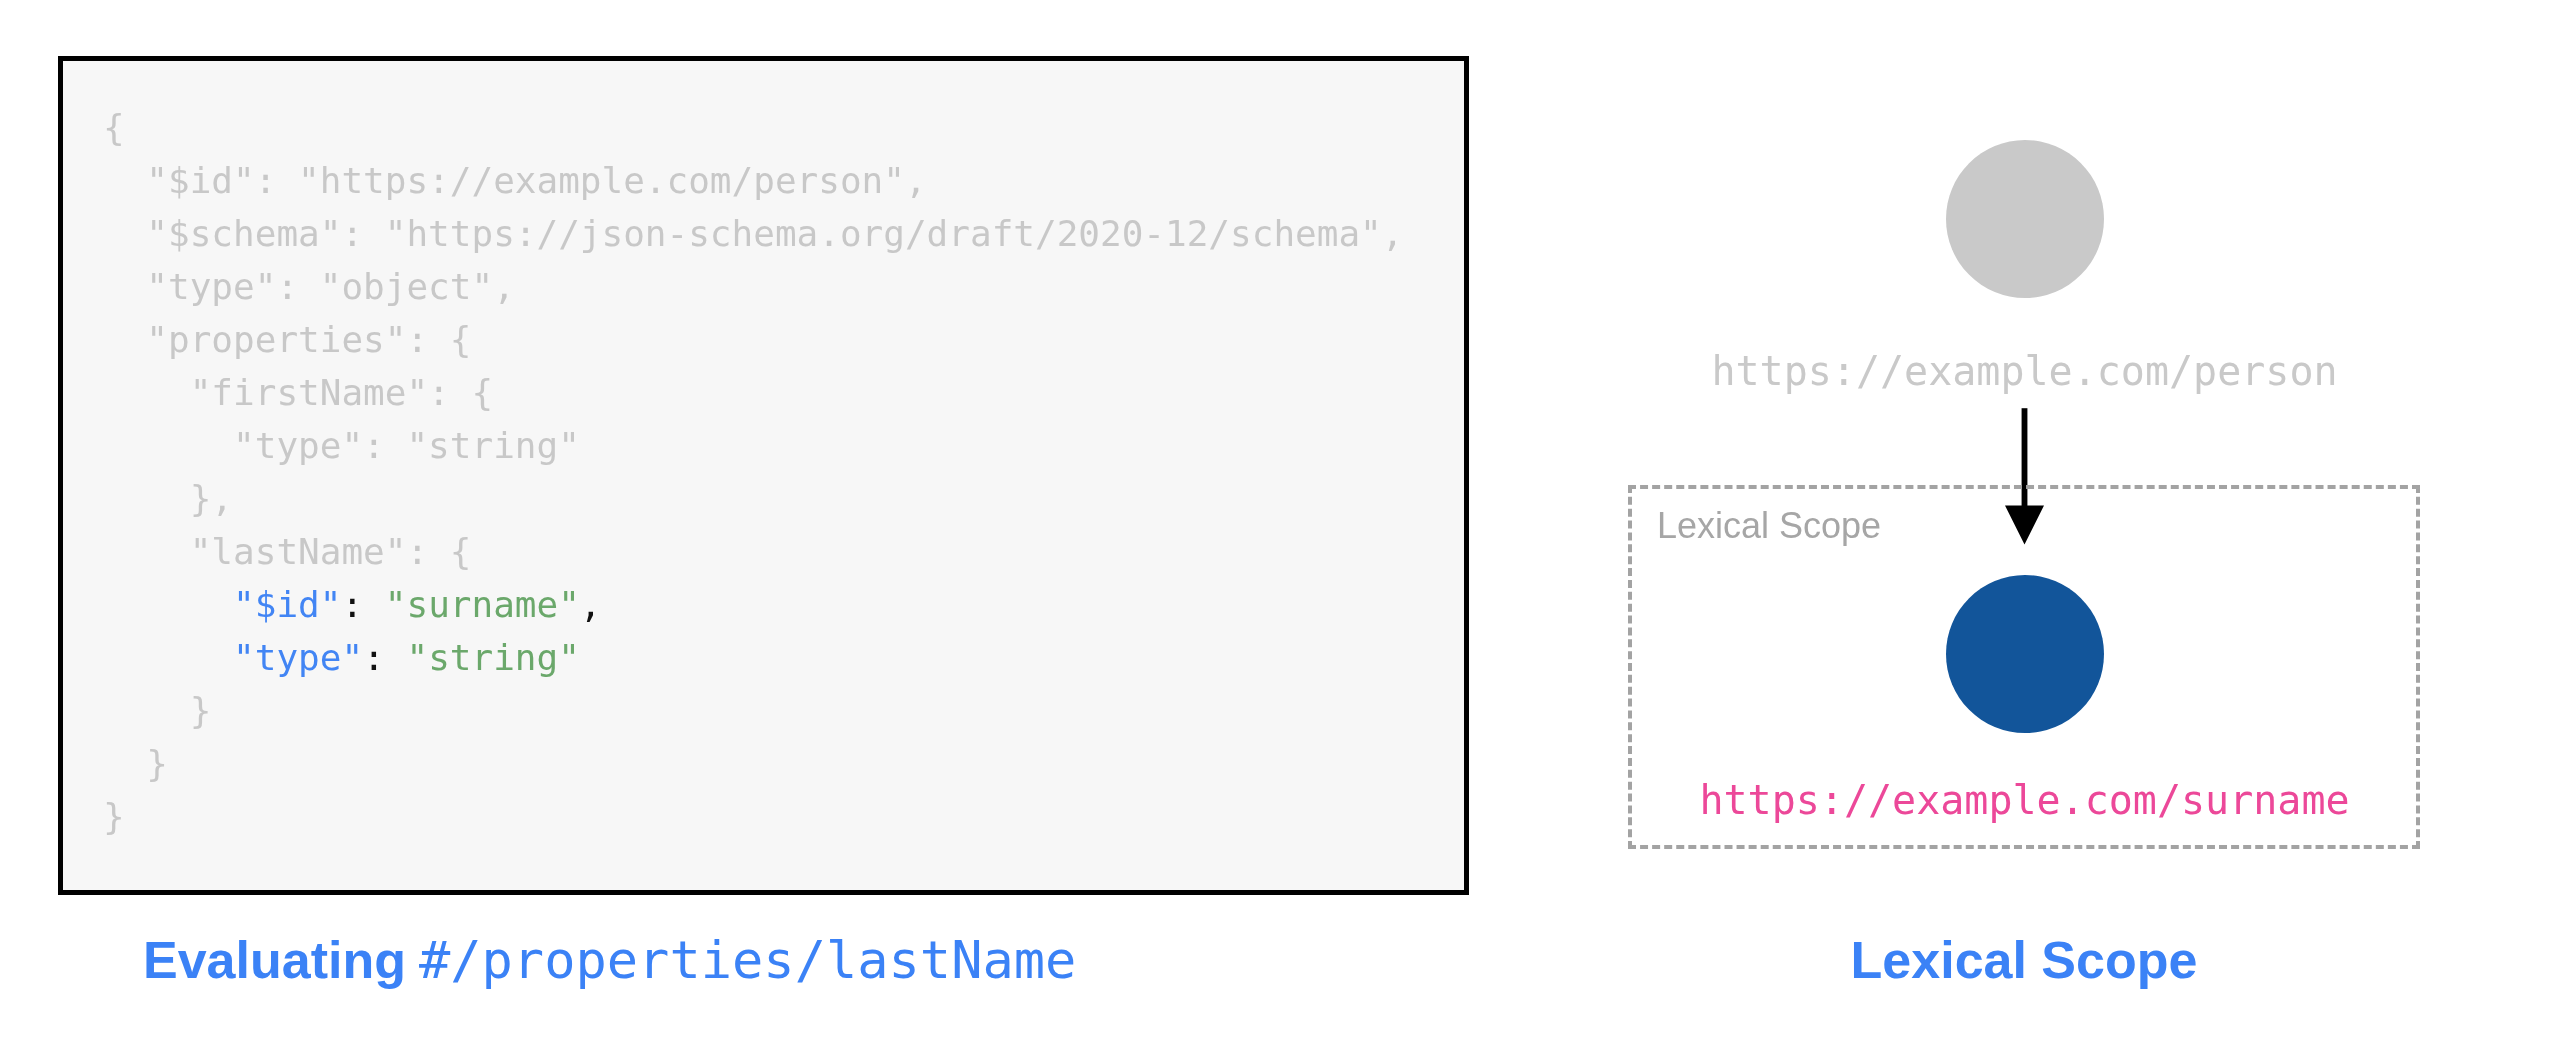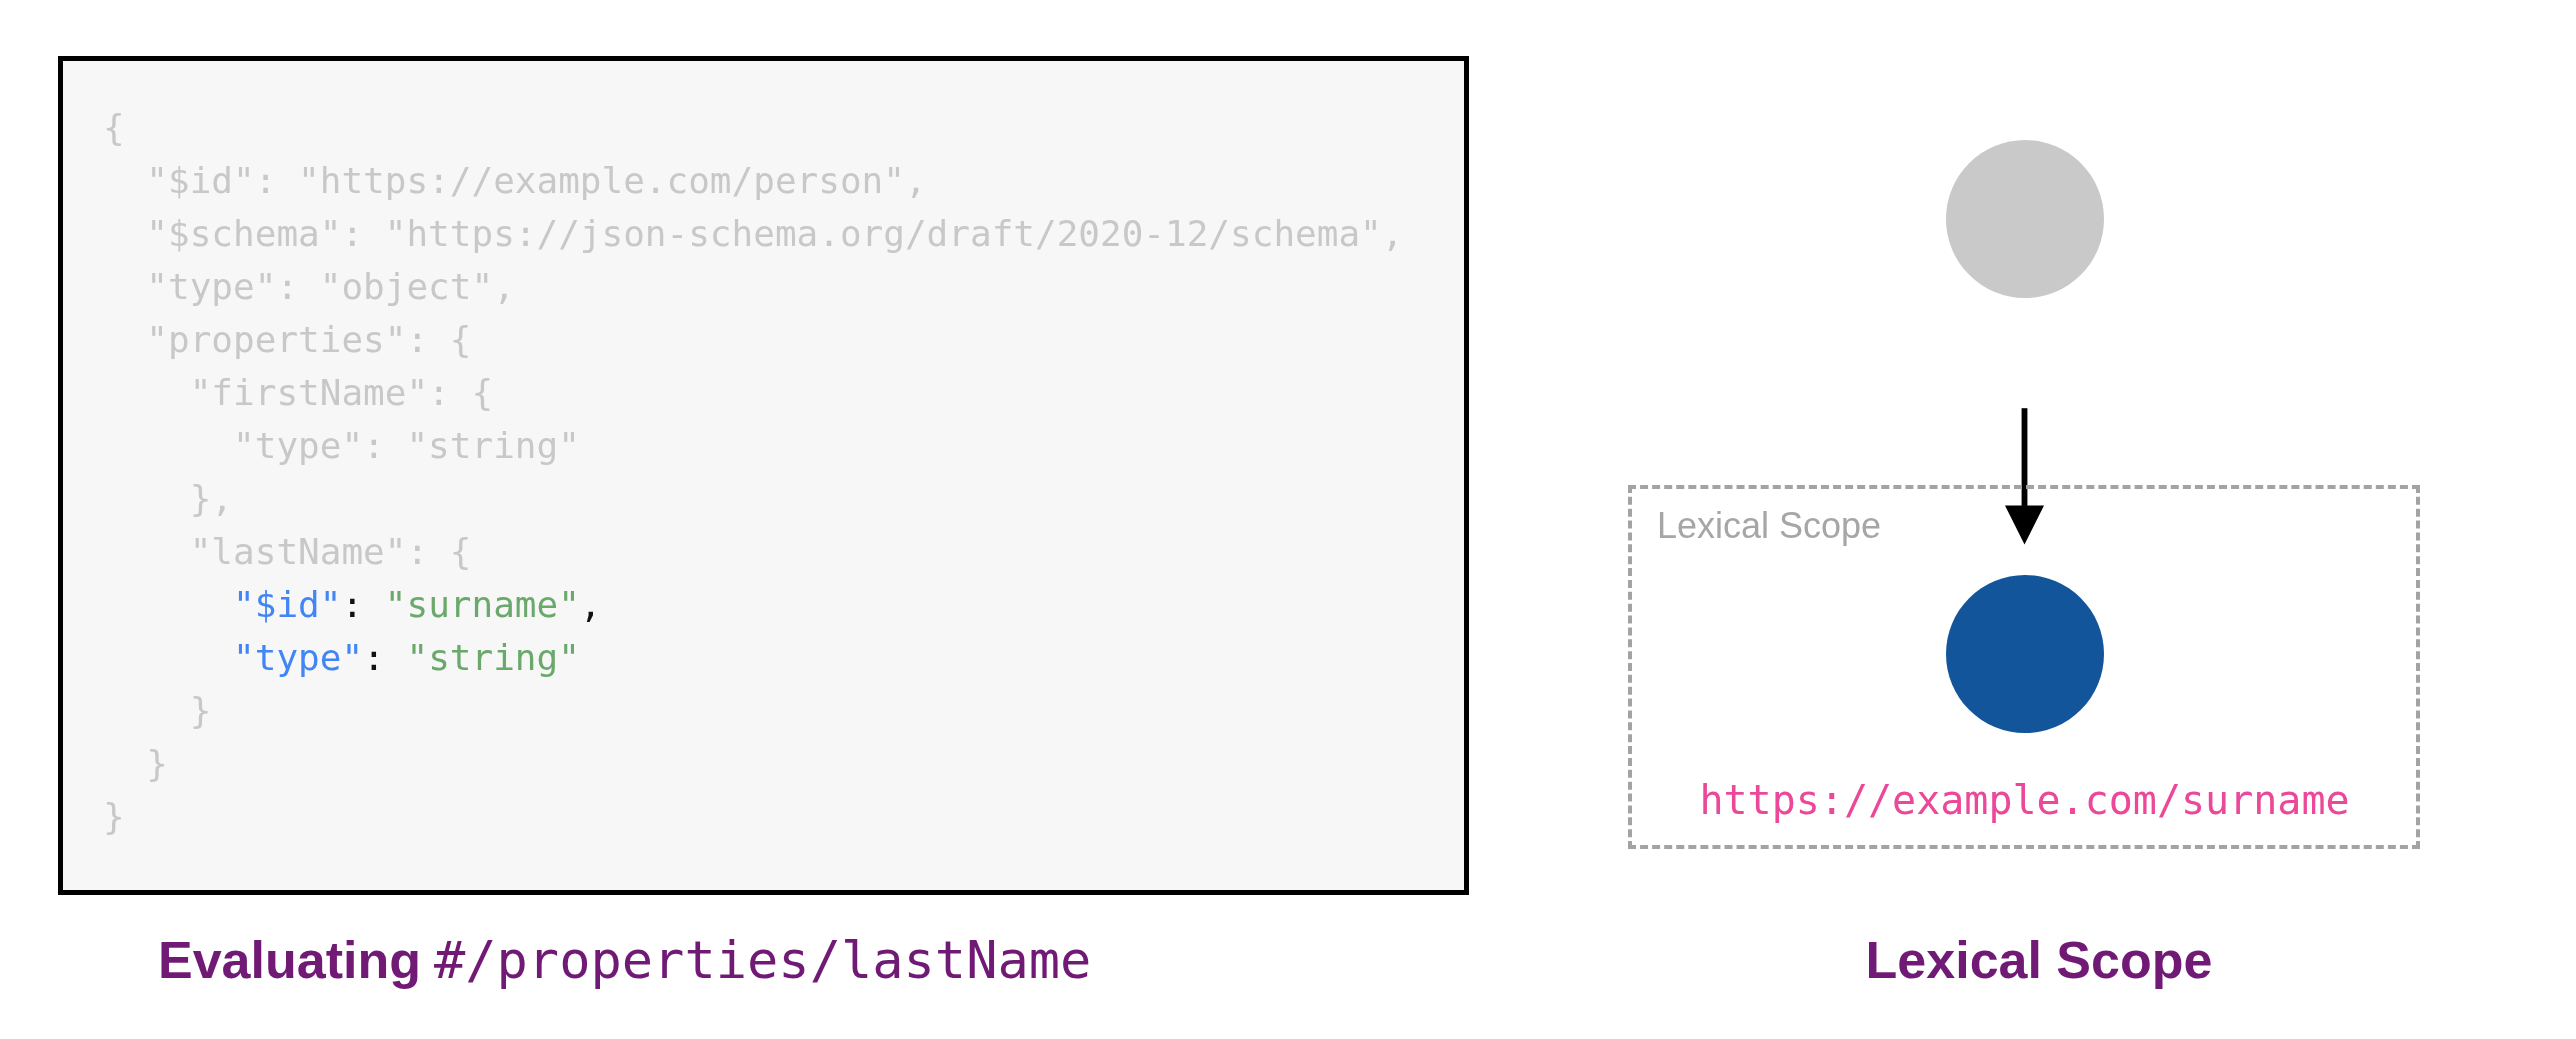--- a/index.html
+++ b/index.html
@@ -34,23 +34,22 @@
   .c-key   { color: #4285f4; }
   .c-str   { color: #6ba86b; }
   .c-punct { color: #111111; }
 
   
   .caption {
     position: absolute;
     top: 929px;
     font-size: 52px;
     line-height: 62px;
-    color: #701a75;
+    color: #3b82f6;
     white-space: nowrap;
-    margin-left: 15px;
   }
   .caption-left { left: 143px; }
   .cap-bold {
     font-family: "Liberation Sans", sans-serif;
     font-weight: 700;
     margin-right: 13px;
   }
   .cap-code { font-family: "DejaVu Sans Mono", monospace; font-weight: 400; }
   .caption-right {
     left: 1628px; width: 792px;
@@ -108,20 +107,21 @@
 
   <div class="code-panel">
     <pre class="code" id="code"><div><span class="c-muted">{</span></div><div><span class="c-muted">  "$id": "https://example.com/person",</span></div><div><span class="c-muted">  "$schema": "https://json-schema.org/draft/2020-12/schema",</span></div><div><span class="c-muted">  "type": "object",</span></div><div><span class="c-muted">  "properties": {</span></div><div><span class="c-muted">    "firstName": {</span></div><div><span class="c-muted">      "type": "string"</span></div><div><span class="c-muted">    },</span></div><div><span class="c-muted">    "lastName": {</span></div><div><span class="c-muted">      </span><span class="c-key">"$id"</span><span class="c-punct">: </span><span class="c-str">"surname"</span><span class="c-punct">,</span></div><div><span class="c-muted">      </span><span class="c-key">"type"</span><span class="c-punct">: </span><span class="c-str">"string"</span></div><div><span class="c-muted">    }</span></div><div><span class="c-muted">  }</span></div><div><span class="c-muted">}</span></div></pre>
   </div>
 
   <div class="caption caption-left">
     <span class="cap-bold">Evaluating</span><span class="cap-code">#/properties/lastName</span>
   </div>
 
   <div class="node-circle node-gray"></div>
+  <div class="url-label url-gray">https://example.com/person</div>
 
   <svg class="arrow-svg" viewBox="0 0 134 215">
     <line x1="67" y1="0" x2="67" y2="158" stroke="#000000" stroke-width="9"></line>
     <polygon points="37,150 97,150 67,210" fill="#000000"></polygon>
   </svg>
 
   <div class="dashed-box">
     <div class="scope-label">Lexical Scope</div>
   </div>
 

